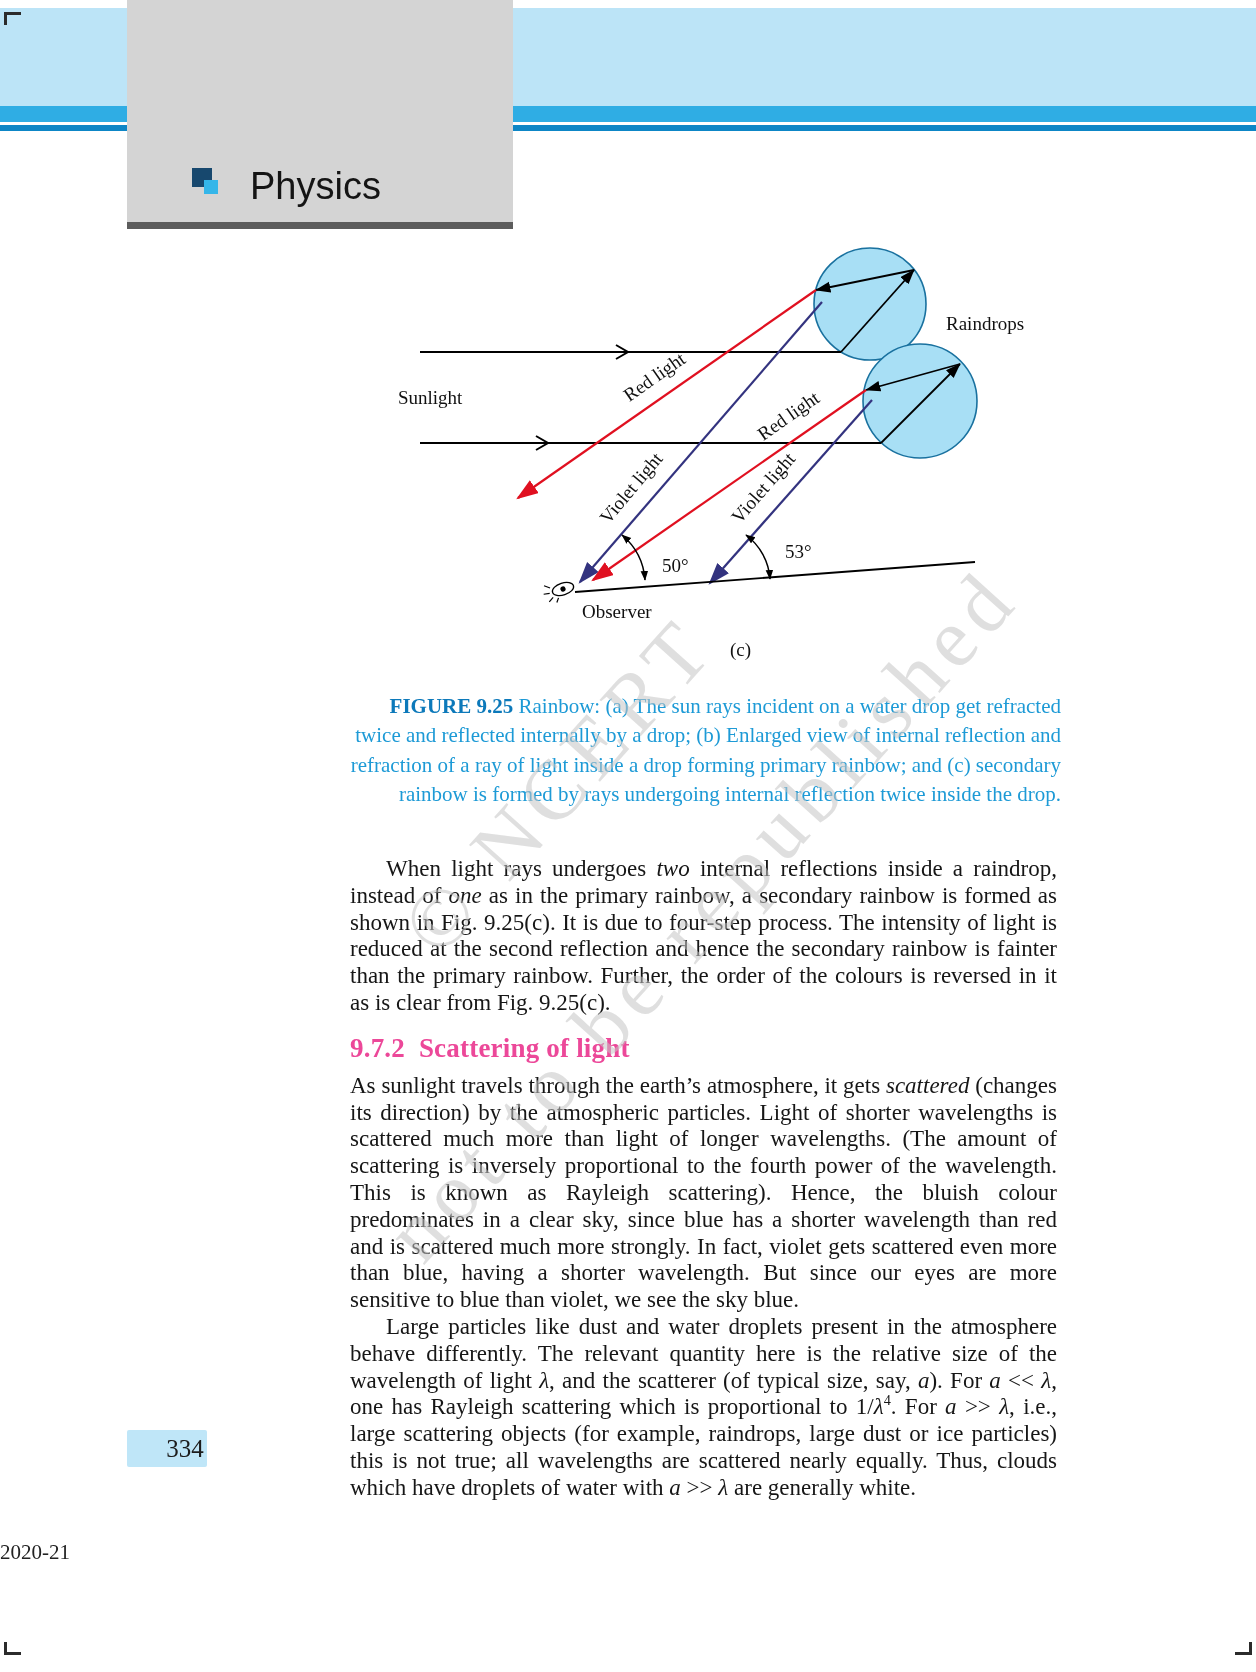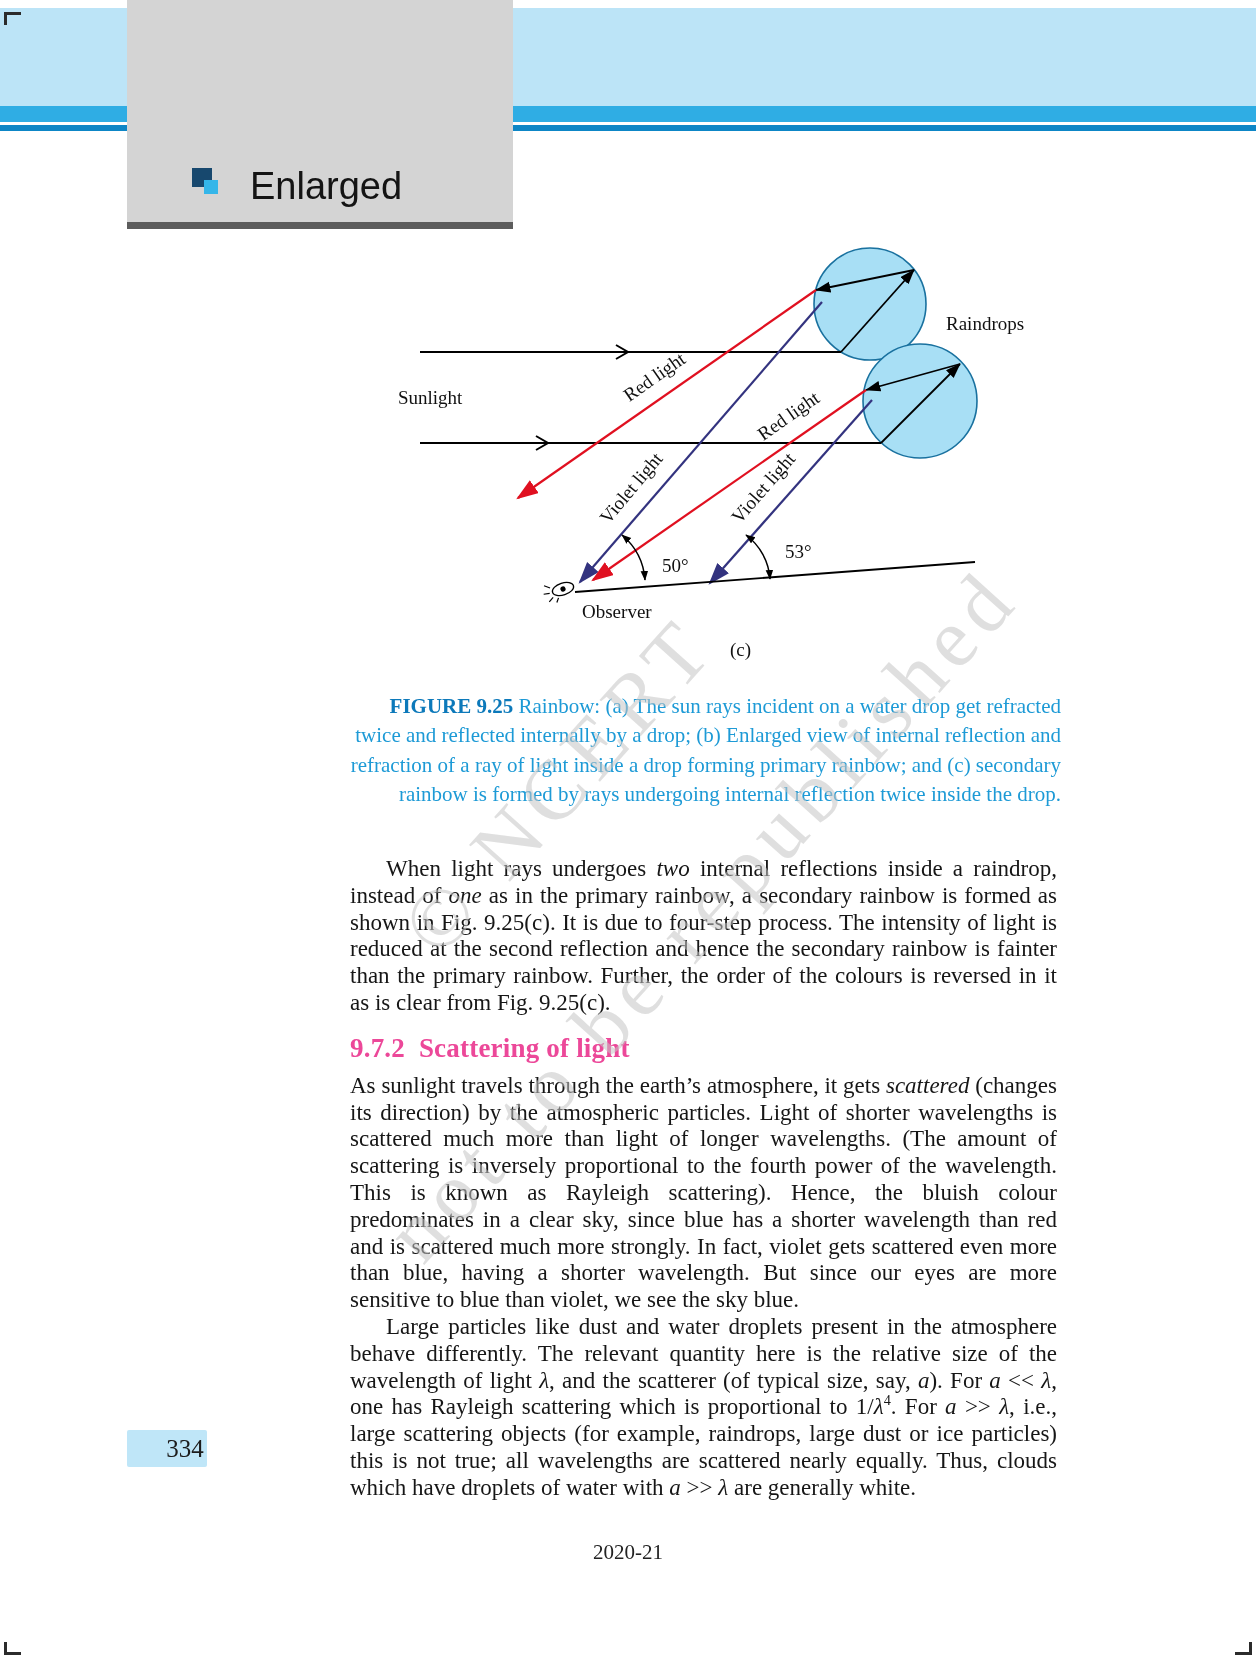--- a/index.html
+++ b/index.html
@@ -46,21 +46,21 @@
     margin-top:16px; margin-bottom:9px;
     font-size:27px; font-weight:bold; color:#ec4899; letter-spacing:0.2px;
   }
   
   .page-number {
     position:absolute; left:127px; top:1430px; width:80px; height:37px; z-index:2;
     background:#bfe6f8; border-radius:2px;
     display:flex; align-items:center; justify-content:center;
     font-size:25px; color:#1c1c1c;padding-left:36px;
   }
-  .footer { position:absolute; left:0; top:1540px; width:100%; text-align:center; font-size:21px; color:#222; z-index:2; }
+  .footer { position:absolute; left:0; top:1540px; width:100%; font-size:21px; color:#222; z-index:2; }
   
   .watermark {
     position:absolute; left:150px; top:520px; width:960px; height:660px; z-index:4;
     pointer-events:none; display:flex; align-items:center; justify-content:center; overflow:visible;
   }
   .watermark-inner {
     transform:rotate(-48deg); text-align:center; white-space:nowrap;
     color:#c6c6c6; opacity:0.55;
     font-family:"Liberation Serif", serif; font-size:84px; letter-spacing:9px; line-height:2.3;
   }
@@ -72,21 +72,21 @@
 
   <div class="band-light"></div>
   <div class="band-mid"></div>
   <div class="band-dark"></div>
   <div class="header-box"></div>
   <div class="header-rule"></div>
   <div class="logo-icon">
     <span class="logo-sq-dark"></span>
     <span class="logo-sq-cyan"></span>
   </div>
-  <div class="header-title">Enlarged</div>
+  <div class="header-title">Physics</div>
 
   <div class="crop crop-tl"></div>
   <div class="crop crop-bl"></div>
   <div class="crop crop-br"></div>
 
   <svg class="diagram" viewBox="0 0 740 445" width="740" height="445">
     <defs>
       <marker id="arrR" markerWidth="12" markerHeight="10" refX="9" refY="3.5" orient="auto">
         <path d="M0,0 L10,3.5 L0,7 Z" fill="#e01020"></path>
       </marker>

